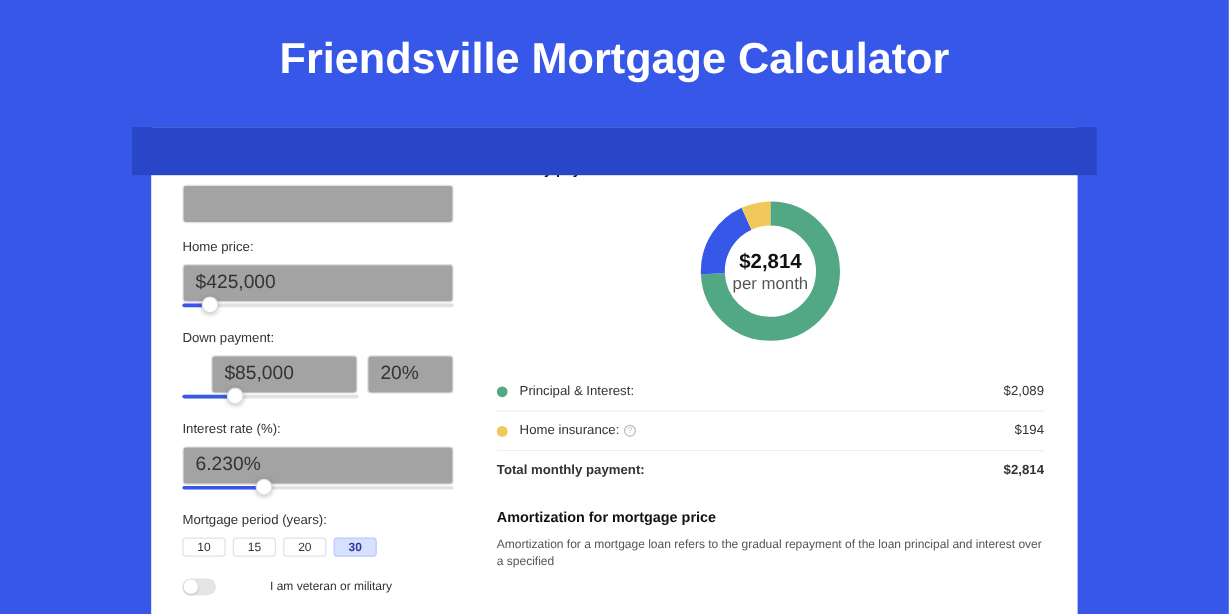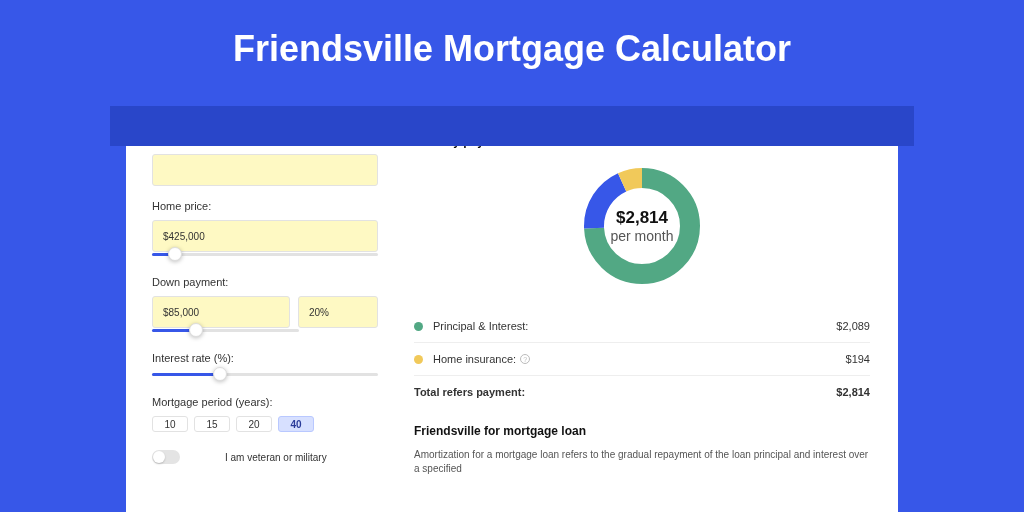--- a/index.html
+++ b/index.html
@@ -45,23 +45,23 @@
     color: #333;
     margin-bottom: 8px;
     display: block;
   }
   .text-input {
     width: 100%;
     height: 32px;
     border: 1px solid #e2e2e2;
     border-radius: 3px;
     padding: 0 10px;
-    font-size: 10px;
+    font-size: 16px;
     color: #333;
-    background: #fef9c3;
+    background: #a3a3a3;
   }
   .field-group { margin-bottom: 14px; }
   .slider-wrap {
     position: relative;
     height: 12px;
     margin-top: -2px;
   }
   .slider-track {
     position: absolute;
     left: 0; right: 0; top: 3px;
@@ -80,21 +80,21 @@
     position: absolute;
     width: 14px; height: 14px;
     background: #fff;
     border-radius: 50%;
     top: -3px;
     box-shadow: 0 1px 4px rgba(0,0,0,0.25);
     border: 1px solid #ddd;
     transform: translateX(-50%);
   }
   .row { display: flex; gap: 8px; }
-  .row .text-input:first-child { flex: 2; }
+  .row .text-input:first-child { flex: 2; margin-left: 24px; }
   .row .text-input:last-child { flex: 1; }
   .period-btns { display: flex; gap: 6px; }
   .period-btn {
     width: 36px;
     height: 16px;
     font-size: 10px;
     border: 1px solid #e2e2e2;
     border-radius: 3px;
     background: #fff;
     color: #333;
@@ -235,34 +235,35 @@
       </div>
       <div class="slider-wrap" style="width:65%">
         <div class="slider-track"></div>
         <div class="slider-fill" style="width:30%"></div>
         <div class="slider-thumb" style="left:30%"></div>
       </div>
     </div>
 
     <div class="field-group">
       <label class="flabel">Interest rate (%):</label>
+      <input type="text" class="text-input" value="6.230%" style="">
       <div class="slider-wrap">
         <div class="slider-track"></div>
         <div class="slider-fill" style="width:30%"></div>
         <div class="slider-thumb" style="left:30%"></div>
       </div>
     </div>
 
     <div class="field-group">
       <label class="flabel">Mortgage period (years):</label>
       <div class="period-btns">
         <div class="period-btn">10</div>
         <div class="period-btn">15</div>
         <div class="period-btn">20</div>
-        <div class="period-btn active">40</div>
+        <div class="period-btn active">30</div>
       </div>
     </div>
 
     <div class="toggle-row">
       <div class="toggle">
         <div class="toggle-knob"></div>
       </div>
       <span class="toggle-label">I am veteran or military</span>
     </div>
 
@@ -292,22 +293,22 @@
     </div>
     <div class="legend-row">
       <div class="legend-dot" style="background:#f1c95a"></div>
       <div class="legend-label">
         <span>Home insurance:</span>
         <span class="info-icon">?</span>
       </div>
       <div class="legend-val">$194</div>
     </div>
     <div class="legend-row totalrow">
-      <div class="legend-label">Total refers payment:</div>
+      <div class="legend-label">Total monthly payment:</div>
       <div class="legend-val">$2,814</div>
     </div>
 
-    <div class="amort-title">Friendsville for mortgage loan</div>
+    <div class="amort-title">Amortization for mortgage price</div>
     <div class="amort-text">Amortization for a mortgage loan refers to the gradual repayment of the loan principal and interest over a specified</div>
 
   </div>
 
 </div>
 
 </body></html>

